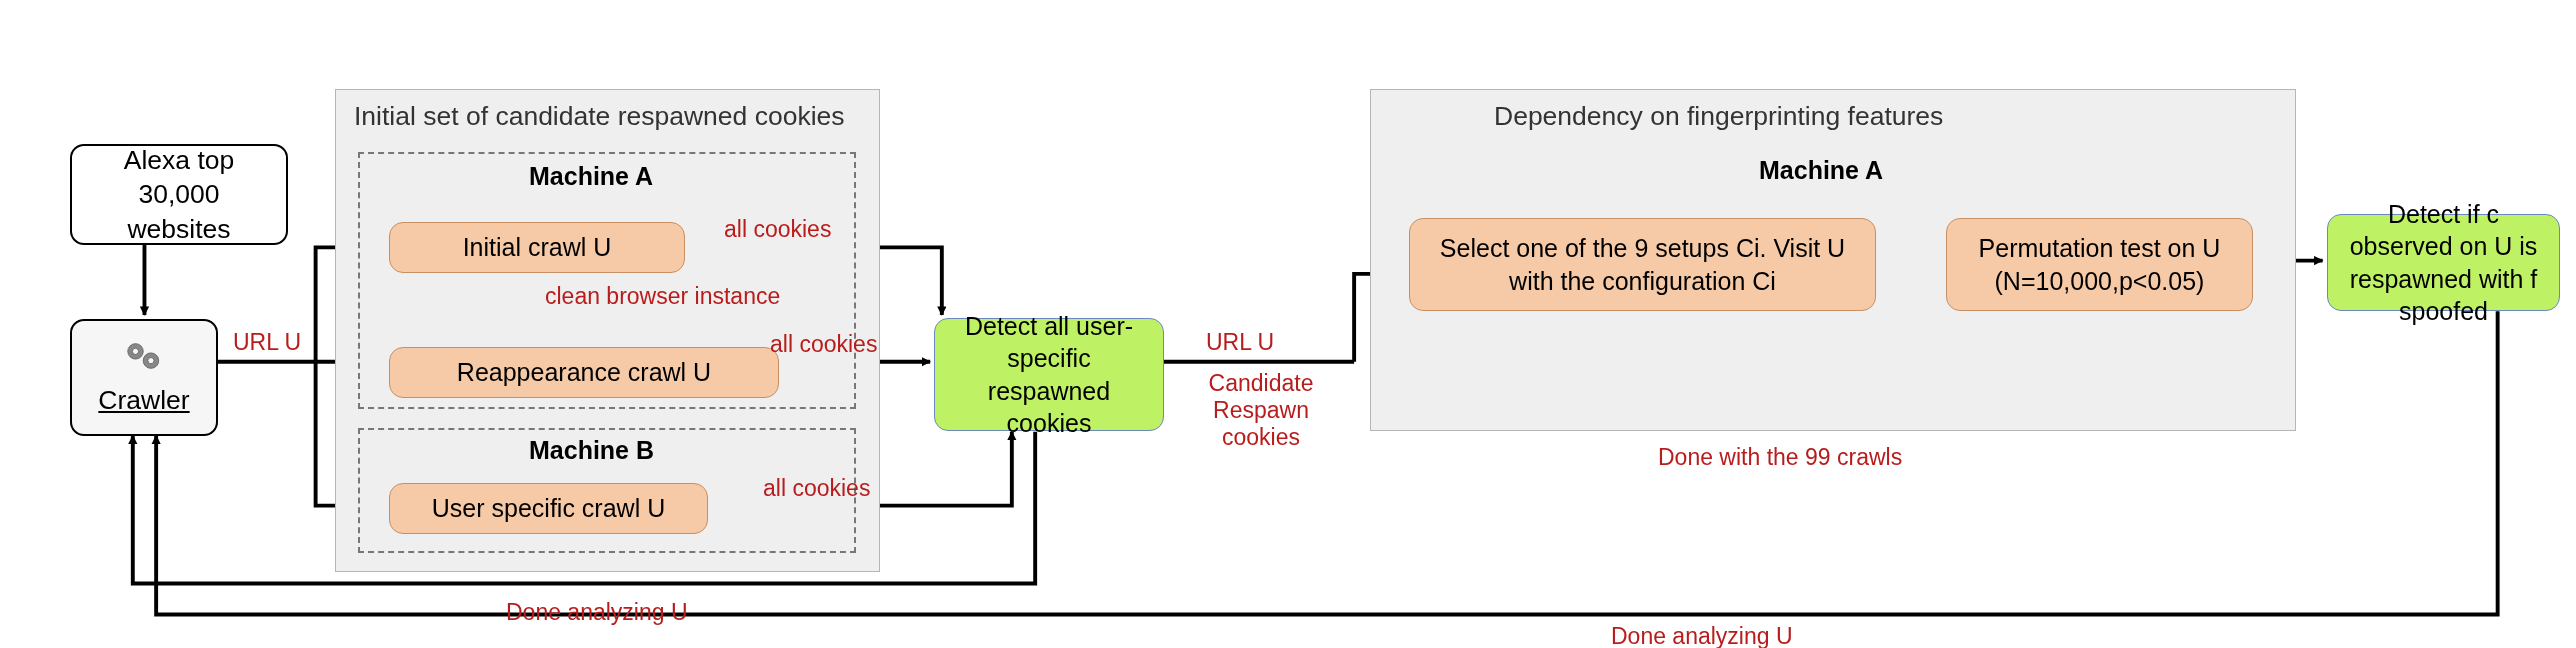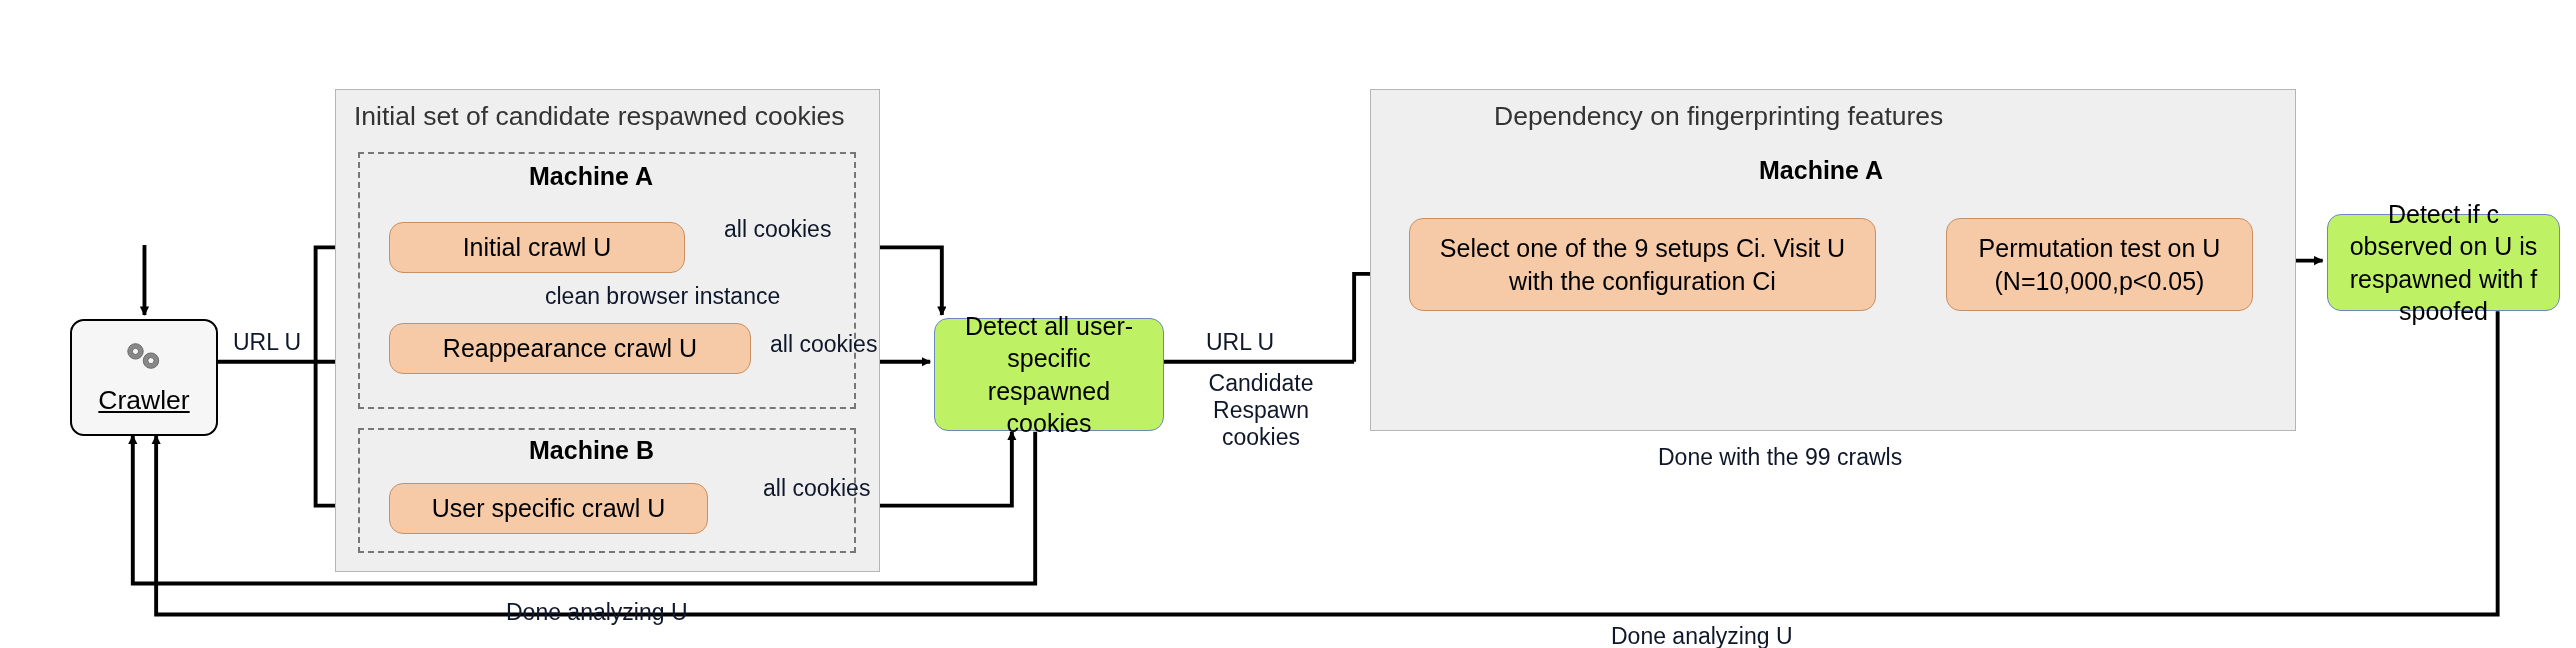--- a/index.html
+++ b/index.html
@@ -69,21 +69,21 @@
   }
   .blue {
     background: #bef264;
     border: 1.6px solid #6a89c0;
     font-size: 25px;
     line-height: 1.3;
   }
   .label {
     position: absolute;
     font-size: 23px;
-    color: #0f172a;
+    color: #b91c1c;
     white-space: nowrap;
   }
   .label.center {
     text-align: center;
     white-space: normal;
   }
   svg.arrows {
     position: absolute;
     left: 0;
     top: 0;
@@ -130,20 +130,23 @@
 
     <path d="M2330 400 L2330 465 L1900 465 L1900 400" stroke="#000" stroke-width="5" fill="none" marker-end="url(#ah)"></path>
 
     <path d="M2895 335 L2985 335" stroke="#000" stroke-width="5" fill="none" marker-end="url(#ah)"></path>
 
     <path d="M3210 400 L3210 790 L200 790 L200 560" stroke="#000" stroke-width="5" fill="none" marker-end="url(#ah)"></path>
 
     <path d="M1330 555 L1330 750 L170 750 L170 560" stroke="#000" stroke-width="5" fill="none" marker-end="url(#ah)"></path>
   </svg>
 
+  <div class="box rounded alexa" style="left:70px; top:144px; width:218px; height:101px;">
+    <span>Alexa top 30,000 websites</span>
+  </div>
 
   <div class="box rounded crawler" style="left:70px; top:319px; width:148px; height:117px;">
     <span class="gears">
       <svg width="42" height="34" viewBox="0 0 54 44">
         <g fill="#888" stroke="#555" stroke-width="1">
           <circle cx="16" cy="16" r="10"></circle>
           <circle cx="16" cy="16" r="4" fill="#f6f6f6"></circle>
           <circle cx="36" cy="28" r="10"></circle>
           <circle cx="36" cy="28" r="4" fill="#f6f6f6"></circle>
         </g>
@@ -159,21 +162,21 @@
 
   <div class="box dashed-group" style="left:358px; top:152px; width:498px; height:257px;"></div>
   <div class="subtitle" style="left:529px; top:162px;">Machine A</div>
 
   <div class="box rounded orange" style="left:389px; top:222px; width:296px; height:51px;align-items:center;">
     <span>Initial crawl U</span>
   </div>
 
   <div class="label" style="left:545px; top:283px;">clean browser instance</div>
 
-  <div class="box rounded orange" style="left:389px; top:323px; width:362px; height:51px;">
+  <div class="box rounded orange" style="left:389px; top:347px; width:390px; height:51px;">
     <span>Reappearance crawl U</span>
   </div>
 
   <div class="box dashed-group" style="left:358px; top:428px; width:498px; height:125px;"></div>
   <div class="subtitle" style="left:529px; top:436px;">Machine B</div>
 
   <div class="box rounded orange" style="left:389px; top:483px; width:319px; height:51px;">
     <span>User specific crawl U</span>
   </div>
 

